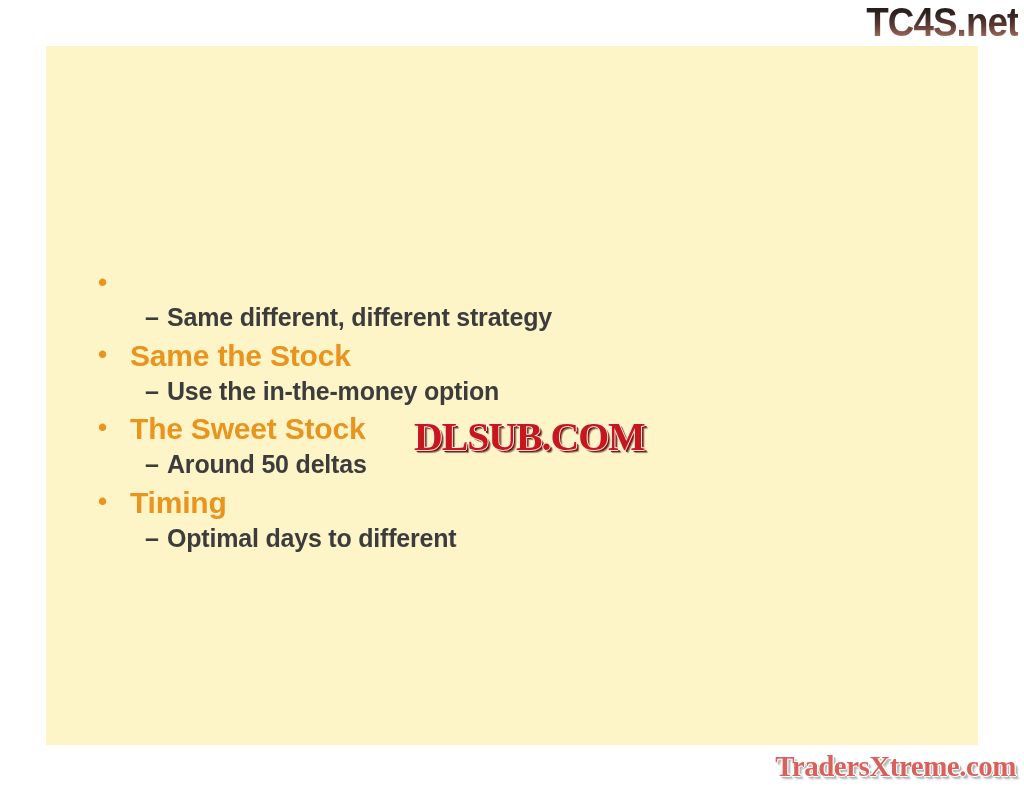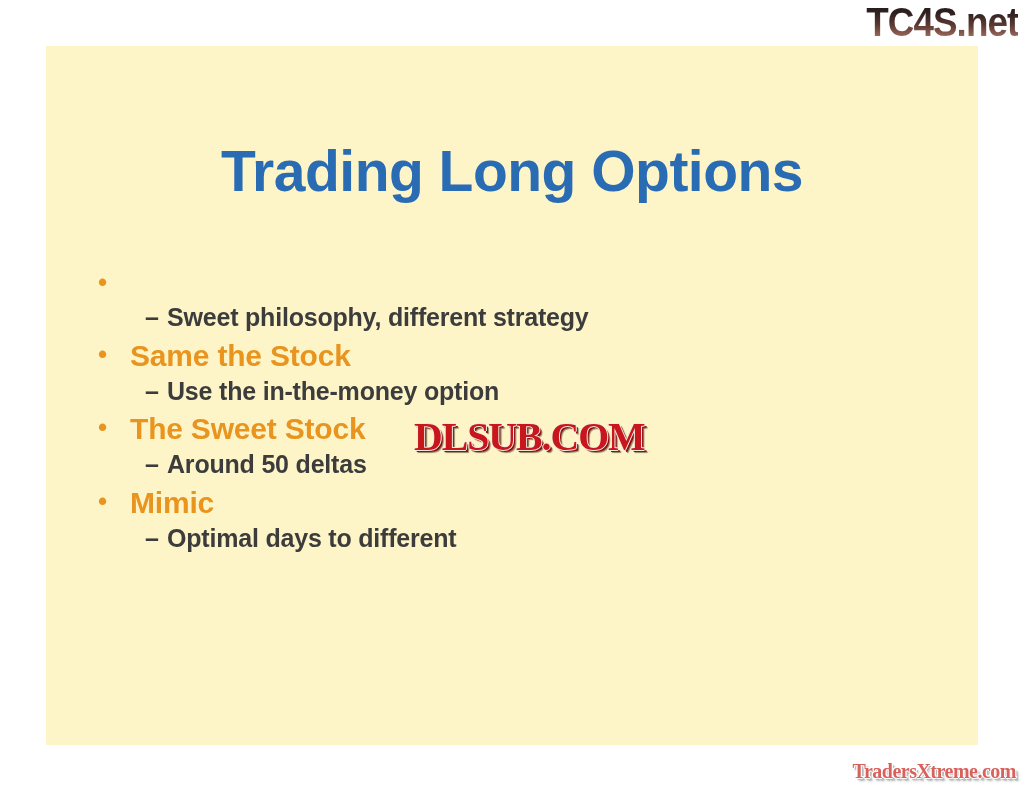--- a/index.html
+++ b/index.html
@@ -138,21 +138,21 @@
        3px  3px 1px rgba(60,40,20,0.55);
   }
 
   
   #brand-logo-bottom {
     position: absolute;
     right: 8px;
     bottom: 10px;
     font-family: "Liberation Serif", "DejaVu Serif", serif;
     font-weight: bold;
-    font-size: 20px;
+    font-size: 29px;
     line-height: 1;
     letter-spacing: -0.5px;
     color: #d9615c;
     white-space: nowrap;
     user-select: none;
     text-shadow:
        1px  0   0 #ffffff,
       -1px  0   0 #ffffff,
        0    1px 0 #ffffff,
        0   -1px 0 #ffffff,
@@ -162,31 +162,30 @@
        3px  3px 2px rgba(120,120,120,0.6);
   }
 </style>
 </head>
 <body>
 
 <div id="brand-logo-top">TC4S.net</div>
 
 <div id="slide-canvas">
 
-  <h1 id="slide-title">Trading Long Options</h1>
 
   <div id="bullet-list">
 
     <div class="bullet-group">
       <div class="bullet-l1">
         <span class="marker">•</span>
       </div>
       <div class="bullet-l2">
         <span class="marker">–</span>
-        <span class="label">Sweet philosophy, different strategy</span>
+        <span class="label">Same different, different strategy</span>
       </div>
     </div>
 
     <div class="bullet-group">
       <div class="bullet-l1">
         <span class="marker">•</span>
         <span class="label">Same the Stock</span>
       </div>
       <div class="bullet-l2">
         <span class="marker">–</span>
@@ -201,21 +200,21 @@
       </div>
       <div class="bullet-l2">
         <span class="marker">–</span>
         <span class="label">Around 50 deltas</span>
       </div>
     </div>
 
     <div class="bullet-group">
       <div class="bullet-l1">
         <span class="marker">•</span>
-        <span class="label">Mimic</span>
+        <span class="label">Timing</span>
       </div>
       <div class="bullet-l2">
         <span class="marker">–</span>
         <span class="label">Optimal days to different</span>
       </div>
     </div>
 
   </div>
 
   <div id="watermark">DLSUB.COM</div>

